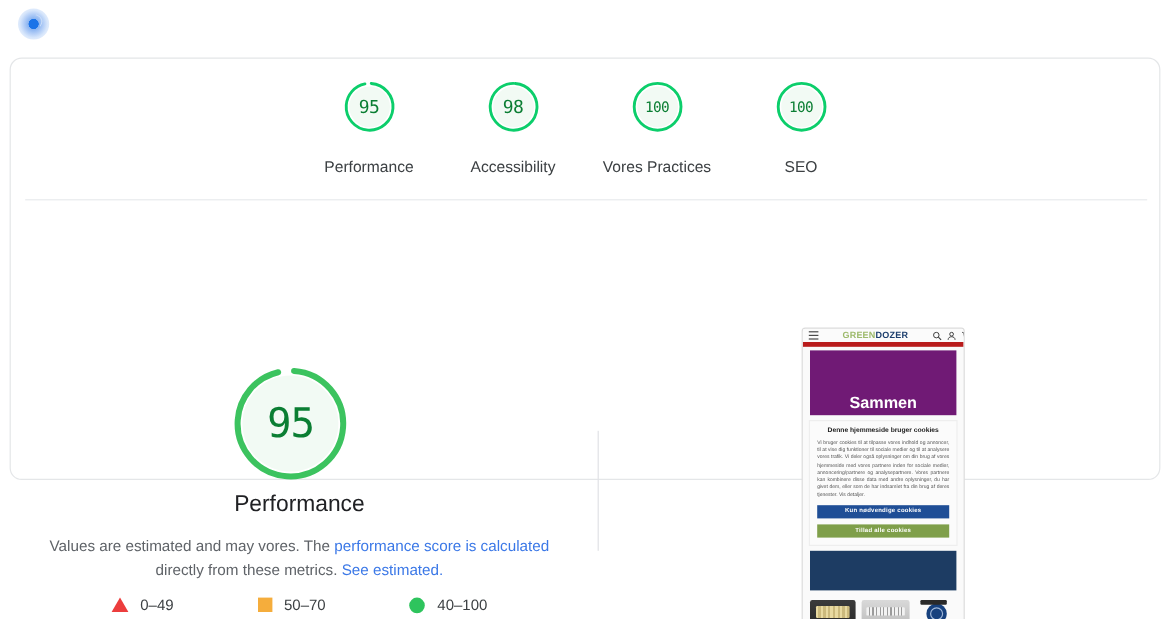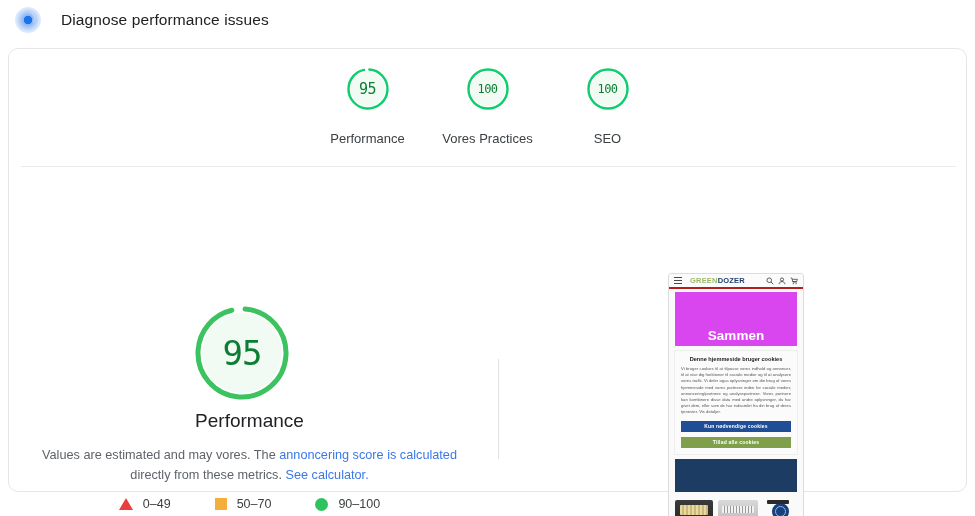--- a/index.html
+++ b/index.html
@@ -42,21 +42,21 @@
     margin-left: 20px;
     font-size: 15.5px;
     color: #202124;
     letter-spacing: .1px;
   }
 
   
   .card {
     position: absolute;
     left: 8px; top: 48px;
-    width: 959px; height: 444px;
+    width: 959px; height: 352px;
     background: #ffffff;
     border: 1px solid #e4e6e8;
     border-radius: 10px;
   }
 
   
   .score-row {
     position: absolute; left: 0; top: 0;
     width: 100%; height: 116px;
     display: flex; justify-content: center;
@@ -131,21 +131,21 @@
     color: #5f6368;
   }
   .estimate-text a {
     color: #3b78e7;
     text-decoration: none;
   }
   .legend {
     position:absolute; left: 0; top: 330px;
     width: 481px;
     display: flex; justify-content: center;
-    gap: 44px;
+    gap: 70px;
   }
   .legend-item { display:flex; align-items:center; gap: 10px; }
   .legend-item .lbl { font-size: 12.5px; color:#3c4043; }
   .swatch-triangle {
     width:0; height:0;
     border-left: 7px solid transparent;
     border-right: 7px solid transparent;
     border-bottom: 12px solid #ec3d3d;
   }
   .swatch-square { width: 12px; height: 12px; background: #f5ad3c; }
@@ -164,38 +164,38 @@
     left: 659px; top: 106px;
     width: 136px; height: 270px;
     background: #fafafa;
     border: 1px solid #dcdcdc;
     border-radius: 3px;
     overflow: hidden;
   }
   .phone-topbar {
     height: 15px;
     background: #fbfbfb;
-    border-bottom: 2px solid #b91c1c;
+    border-bottom: 4px solid #b91c1c;
     display:flex; align-items:center;
     padding: 0 5px;
-    gap: 8px;
+    gap: 20px;
   }
   .burger { width:8px; height:7px; position:relative; flex:0 0 auto;}
   .burger span { position:absolute; left:0; width:8px; height:1px; background:#4a4a4a; }
   .burger span:nth-child(1){ top:0 } .burger span:nth-child(2){ top:3px } .burger span:nth-child(3){ top:6px }
   .brand { font-size:7.5px; font-weight:bold; letter-spacing:.2px; white-space:nowrap; }
   .brand .g { color:#9dba6b; }
   .brand .d { color:#1d3f6e; }
   .topicons { margin-left:auto; display:flex; gap:4px; align-items:center; color:#3a3a3a; }
   .topicons svg { display:block; }
 
   .hero {
     height: 54px;
     margin: 3px 6px 0 6px;
-    background: #d946ef;
+    background: #701a75;
     position: relative;
   }
   .hero .hero-txt {
     position:absolute; left:0; right:0; bottom: 3px;
     text-align:center;
     color:#fff;
     font-size: 13.5px;
     font-weight: bold;
   }
   .cookie {
@@ -253,38 +253,47 @@
   .prod-c .badge::after{ content:""; width:9px; height:9px; border-radius:50%;
                    border:1.2px solid #9fb6d8; }
 </style>
 </head>
 <body>
 
 <div class="page">
 
   <div class="header">
     <div class="header-icon"></div>
-    <div class="header-title">Diagnose performance issues</div>
   </div>
 
   <div class="card">
 
     <div class="score-row">
 
       <div class="score-item">
         <div class="gauge-sm">
           <svg width="48" height="48" viewBox="0 0 48 48">
             <circle cx="24" cy="24" r="17" fill="#f2faf4"></circle>
             <circle cx="24" cy="24" r="19.5" fill="none" stroke="#0cce6b" stroke-width="2.4" stroke-linecap="round" stroke-dasharray="116.4 122.5" transform="rotate(-86 24 24)"></circle>
           </svg>
           <div class="num">95</div>
         </div>
         <div class="score-label">Performance</div>
       </div>
 
+      <div class="score-item">
+        <div class="gauge-sm">
+          <svg width="48" height="48" viewBox="0 0 48 48">
+            <circle cx="24" cy="24" r="17" fill="#f2faf4"></circle>
+            <circle cx="24" cy="24" r="19.5" fill="none" stroke="#0cce6b" stroke-width="2.4" stroke-linecap="round" stroke-dasharray="120 122.5" transform="rotate(-86 24 24)"></circle>
+          </svg>
+          <div class="num">98</div>
+        </div>
+        <div class="score-label">Accessibility</div>
+      </div>
 
       <div class="score-item">
         <div class="gauge-sm">
           <svg width="48" height="48" viewBox="0 0 48 48">
             <circle cx="24" cy="24" r="17" fill="#f2faf4"></circle>
             <circle cx="24" cy="24" r="19.5" fill="none" stroke="#0cce6b" stroke-width="2.4" stroke-linecap="round" stroke-dasharray="122.5 122.5" transform="rotate(-90 24 24)"></circle>
           </svg>
           <div class="num wide">100</div>
         </div>
         <div class="score-label">Vores Practices</div>
@@ -315,35 +324,35 @@
               <circle cx="50" cy="50" r="40" fill="#f2faf4"></circle>
               <circle cx="50" cy="50" r="44" fill="none" stroke="#3cc35f" stroke-width="5" stroke-linecap="round" stroke-dasharray="262.6 276.5" transform="rotate(-86 50 50)"></circle>
             </svg>
             <div class="num">95</div>
           </div>
         </div>
 
         <div class="big-label">Performance</div>
 
         <div class="estimate-text">
-          <span>Values are estimated and may vores. The </span><a href="#">annoncering score is calculated</a><span> directly from these metrics. </span><a href="#">See calculator.</a>
+          <span>Values are estimated and may vores. The </span><a href="#">performance score is calculated</a><span> directly from these metrics. </span><a href="#">See estimated.</a>
         </div>
 
         <div class="legend">
           <div class="legend-item">
             <span class="swatch-triangle"></span>
             <span class="lbl">0–49</span>
           </div>
           <div class="legend-item">
             <span class="swatch-square"></span>
             <span class="lbl">50–70</span>
           </div>
           <div class="legend-item">
             <span class="swatch-circle"></span>
-            <span class="lbl">90–100</span>
+            <span class="lbl">40–100</span>
           </div>
         </div>
 
       </div>
 
       <div class="divider-v"></div>
 
       <div class="phone">
 
         <div class="phone-topbar">

